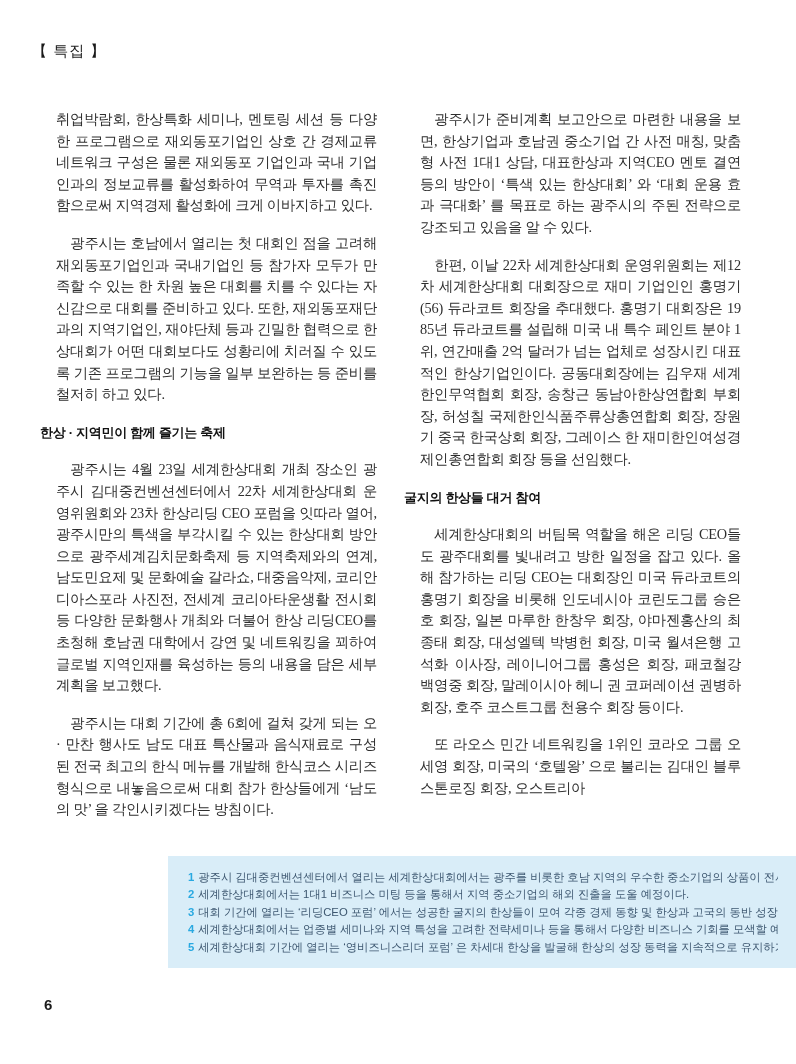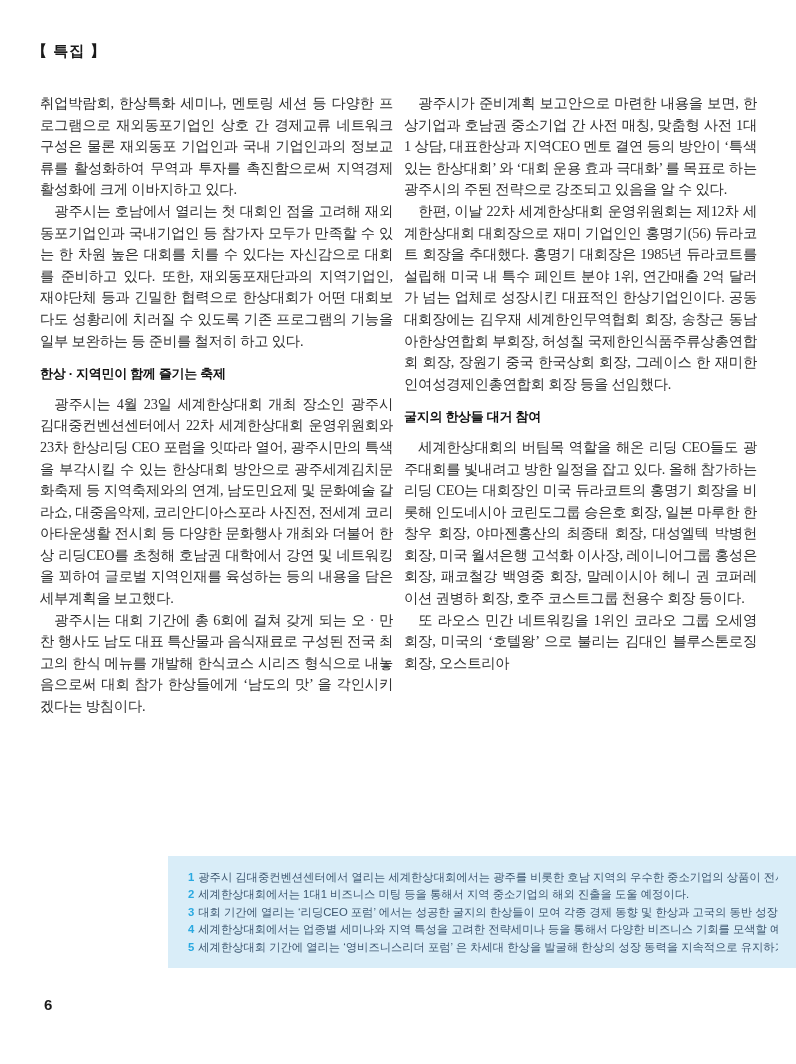--- a/index.html
+++ b/index.html
@@ -10,42 +10,42 @@
     position: relative;
     font-family: "Liberation Serif", "DejaVu Serif", serif;
     color: #2e2e2e;
     overflow: hidden;
   }
   .kicker {
     position: absolute;
     left: 32px;
     top: 42px;
     font-family: "Liberation Sans", "DejaVu Sans", sans-serif;
-    font-weight: bold;
+    font-weight: normal;
     font-size: 15px;
     color: #1a1a1a;
     letter-spacing: 1px;
   }
   .columns {
     position: absolute;
     left: 40px;
     top: 93px;
     width: 717px;
     display: flex;
     gap: 11px;
   }
   .col {
     width: 353px;
     font-size: 14.3px;
     line-height: 21.6px;
     text-align: justify;
     word-break: break-all;
     letter-spacing: -0.2px;
   }
-  .col p { margin: 0; }
+  .col p { margin: 16px; }
   .col p.indent { text-indent: 1em; }
   .col h3 {
     margin: 11px 0 9px 0;
     font-family: "Liberation Sans", "DejaVu Sans", sans-serif;
     font-size: 13px;
     font-weight: bold;
     color: #111111;
     text-align: left;
     letter-spacing: -0.3px;
   }

